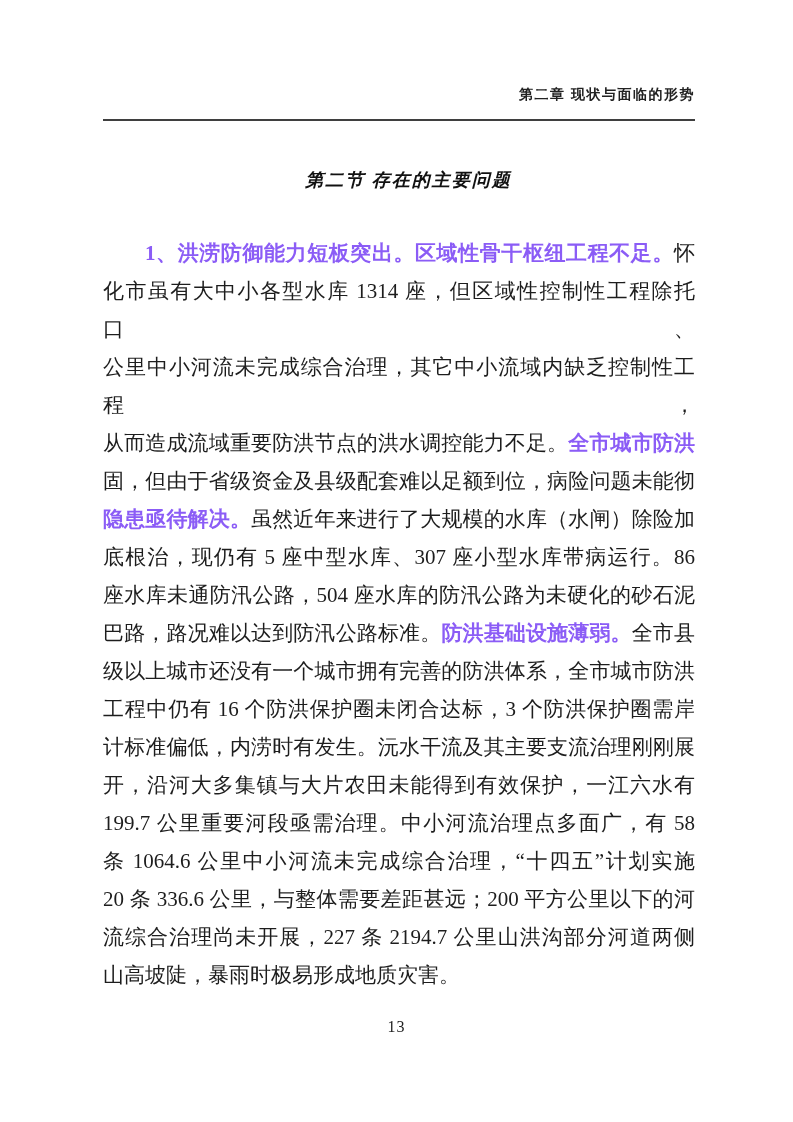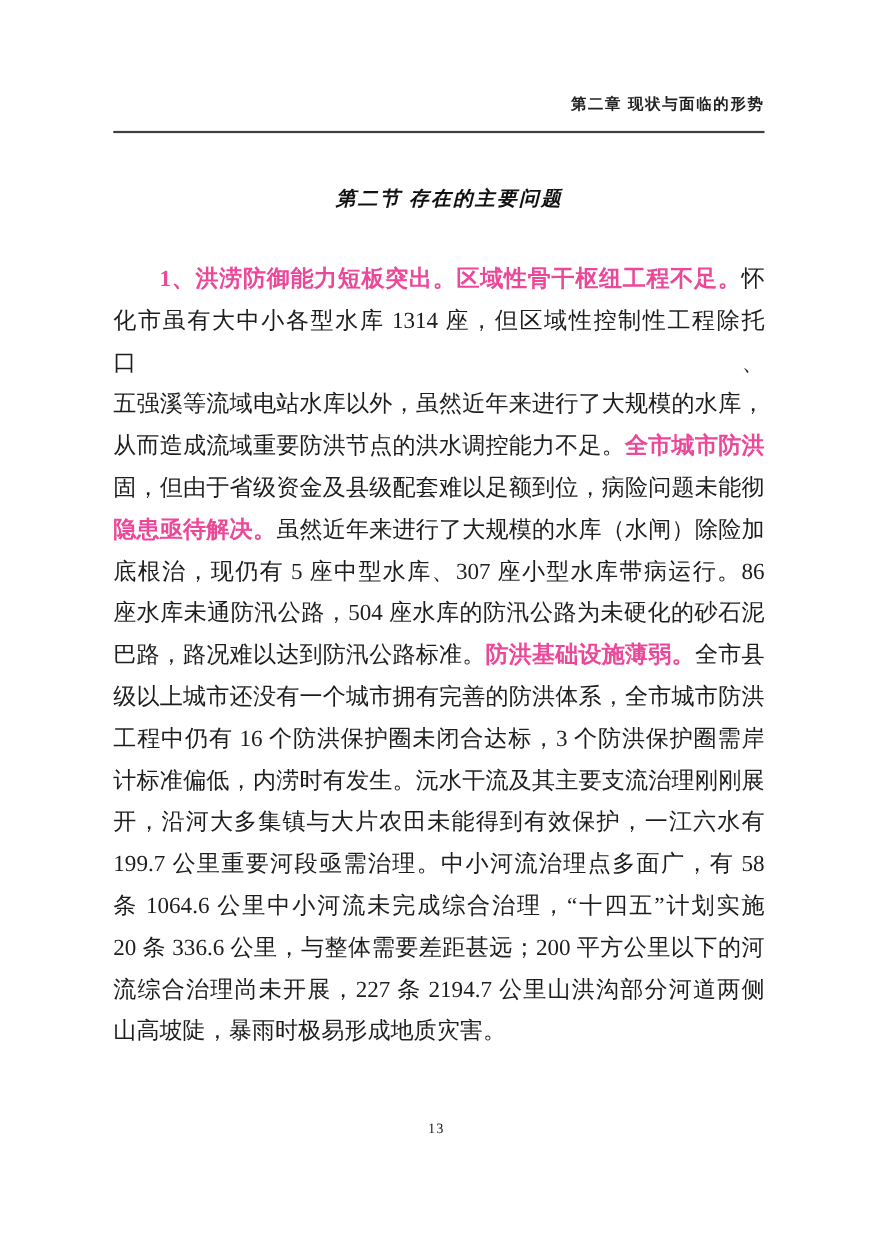--- a/index.html
+++ b/index.html
@@ -71,49 +71,49 @@
     white-space: normal;
   }
   .line.indent {
     text-indent: 42px;
   }
   .line.last {
     text-align-last: left;
   }
   .seg.bold {
     font-weight: bold;
-    color: #ec4899;
+    color: #8b5cf6;
   }
   
   .page-footer {
     position: absolute;
     top: 1018px;
     left: 0;
     width: 100%;
     text-align: center;
-    font-size: 13px;
+    font-size: 16px;
     color: #222222;
     letter-spacing: 1px;
   }
 </style>
 </head>
 <body>
 
 <div class="page">
 
   <div class="running-header">第二章 现状与面临的形势</div>
 
   <hr class="header-rule">
 
   <h1 class="section-title">第二节 存在的主要问题</h1>
 
   <div class="body-block">
       <div class="line indent"><span class="seg bold">1、洪涝防御能力短板突出。区域性骨干枢纽工程不足。</span><span class="seg">怀</span></div>
       <div class="line"><span class="seg">化市虽有大中小各型水库 1314 座，但区域性控制性工程除托口、</span></div>
-      <div class="line"><span class="seg">五强溪等流域电站水库以外，虽然近年来进行了大规模的水库，</span></div>
+      <div class="line"><span class="seg">公里中小河流未完成综合治理，其它中小流域内缺乏控制性工程，</span></div>
       <div class="line"><span class="seg">从而造成流域重要防洪节点的洪水调控能力不足。</span><span class="seg bold">全市城市防洪</span></div>
       <div class="line"><span class="seg">固，但由于省级资金及县级配套难以足额到位，病险问题未能彻</span></div>
       <div class="line"><span class="seg bold">隐患亟待解决。</span><span class="seg">虽然近年来进行了大规模的水库（水闸）除险加</span></div>
       <div class="line"><span class="seg">底根治，现仍有 5 座中型水库、307 座小型水库带病运行。86</span></div>
       <div class="line"><span class="seg">座水库未通防汛公路，504 座水库的防汛公路为未硬化的砂石泥</span></div>
       <div class="line"><span class="seg">巴路，路况难以达到防汛公路标准。</span><span class="seg bold">防洪基础设施薄弱。</span><span class="seg">全市县</span></div>
       <div class="line"><span class="seg">级以上城市还没有一个城市拥有完善的防洪体系，全市城市防洪</span></div>
       <div class="line"><span class="seg">工程中仍有 16 个防洪保护圈未闭合达标，3 个防洪保护圈需岸</span></div>
       <div class="line"><span class="seg">计标准偏低，内涝时有发生。沅水干流及其主要支流治理刚刚展</span></div>
       <div class="line"><span class="seg">开，沿河大多集镇与大片农田未能得到有效保护，一江六水有</span></div>

